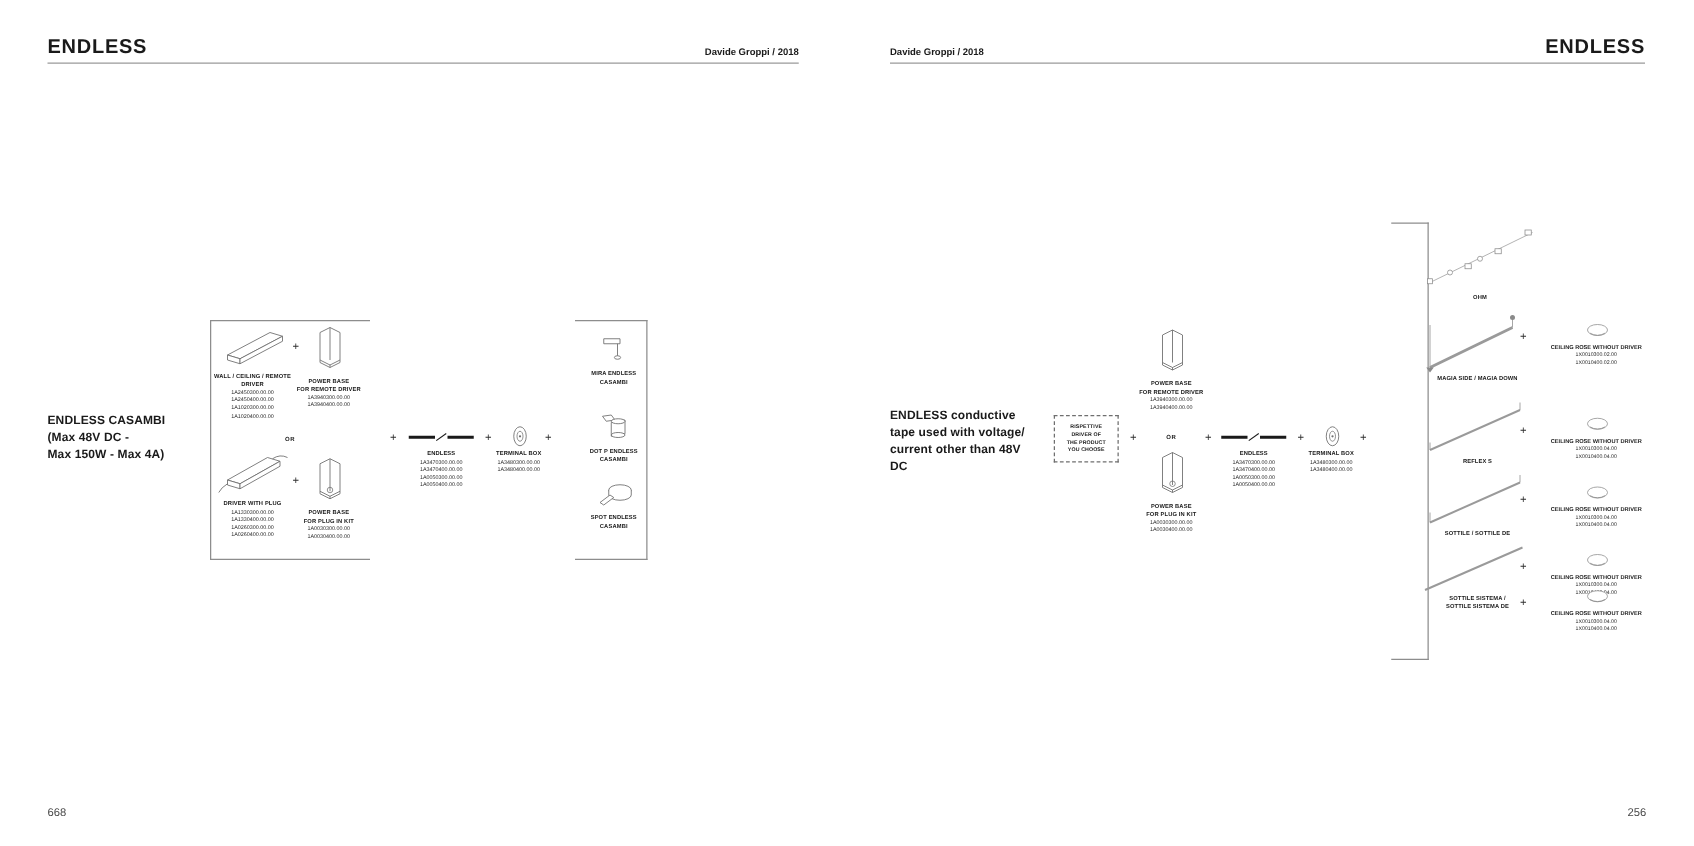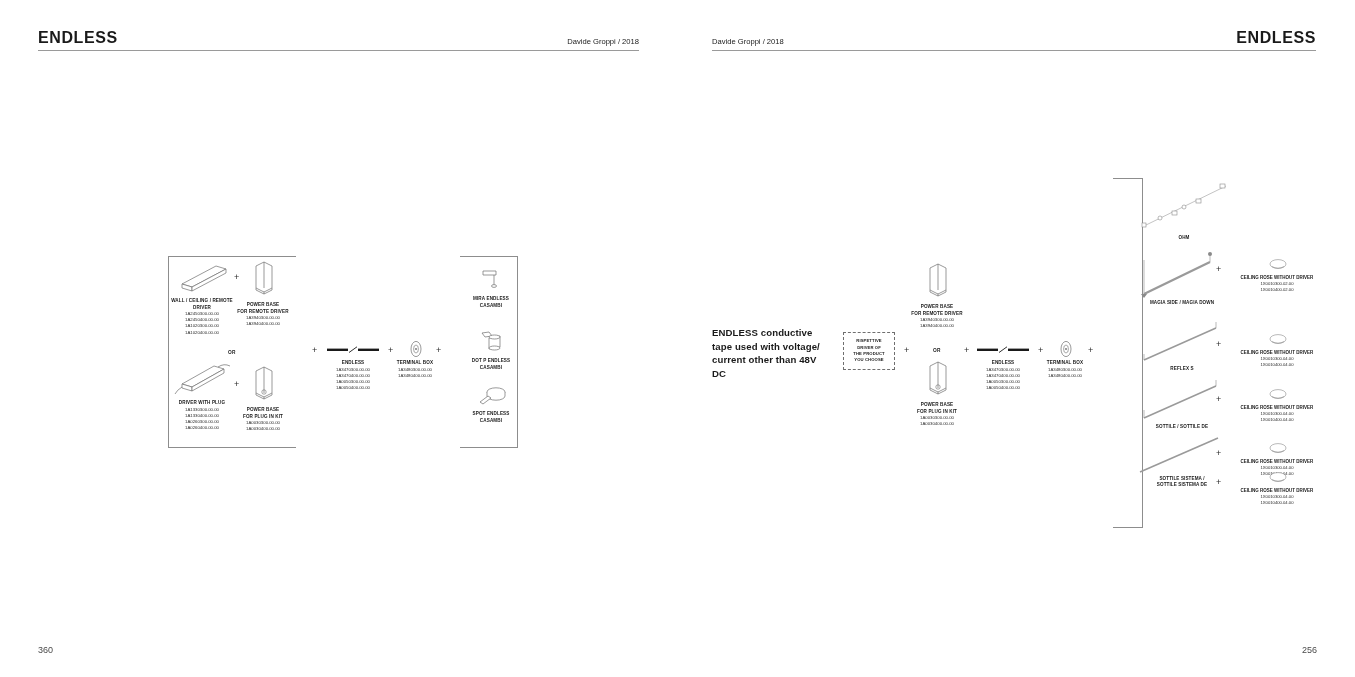--- a/index.html
+++ b/index.html
@@ -16,21 +16,21 @@
   .page-right { left: 678px; }
 
   
   .hdr { position: absolute; left: 38px; right: 38px; top: 26px; height: 26px; }
   .page-right .hdr { left: 34px; right: 39px; }
   .hdr-row { display: flex; align-items: flex-end; justify-content: space-between; height: 20px; }
   .brand {
     font-size: 16px; font-weight: 700; letter-spacing: 0.6px;
     line-height: 1; white-space: nowrap;
   }
-  .credit { font-size: 7.6px; font-weight: 400; line-height: 1; white-space: nowrap; color: #1a1a1a; }
+  .credit { font-size: 7.6px; font-weight: 700; line-height: 1; white-space: nowrap; color: #1a1a1a; }
   .hdr-rule { margin-top: 4px; border-bottom: 0.8px solid #9a9a9a; }
 
   
   .folio { position: absolute; bottom: 22px; font-size: 9px; color: #4a4a4a; }
   .folio-l { left: 38px; }
   .folio-r { right: 38px; }
 
   
   .cap { font-size: 4.6px; font-weight: 700; text-align: center; line-height: 1.42;
          letter-spacing: 0.12px; text-transform: uppercase; }
@@ -73,20 +73,23 @@
   <div class="page page-left">
 
     <div class="hdr">
       <div class="hdr-row">
         <div class="brand">ENDLESS</div>
         <div class="credit">Davide Groppi / 2018</div>
       </div>
       <div class="hdr-rule"></div>
     </div>
 
+    <div class="lead" style="left:38px; top:330px; width:140px; white-space:pre-line;">ENDLESS CASAMBI
+(Max 48V DC -
+Max 150W - Max 4A)</div>
 
     <div class="bracket" style="left:168px; top:256px; width:128px; height:192px;"></div>
 
     <div class="grp" style="left:170px; top:262px; width:64px;">
       <div class="fig" style="left:8px; top:0;">
         <svg width="52" height="32" viewBox="0 0 52 32">
           <g fill="#ffffff" stroke="#6e6e6e" stroke-width="0.7" stroke-linejoin="round">
             <path d="M4 22 L38 4 L48 7 L14 25 Z"></path>
             <path d="M4 22 L4 26 L14 29 L14 25 Z"></path>
             <path d="M14 25 L48 7 L48 11 L14 29 Z"></path>
@@ -245,21 +248,21 @@
             <ellipse cx="18" cy="7" rx="9" ry="4.2"></ellipse>
             <path d="M9 7 L9 11 a9 4.2 0 0 0 18 0 L27 7"></path>
             <path d="M2 17 L10 11 L13 13 L5 19 Z"></path>
           </g>
         </svg>
       </div>
       <div class="cap" style="margin-top:26px; white-space:pre-line;">SPOT ENDLESS
 CASAMBI</div>
     </div>
 
-    <div class="folio folio-l">360</div>
+    <div class="folio folio-l">668</div>
   </div>
 
   <div class="page page-right">
 
     <div class="hdr">
       <div class="hdr-row">
         <div class="credit">Davide Groppi / 2018</div>
         <div class="brand">ENDLESS</div>
       </div>
       <div class="hdr-rule"></div>

